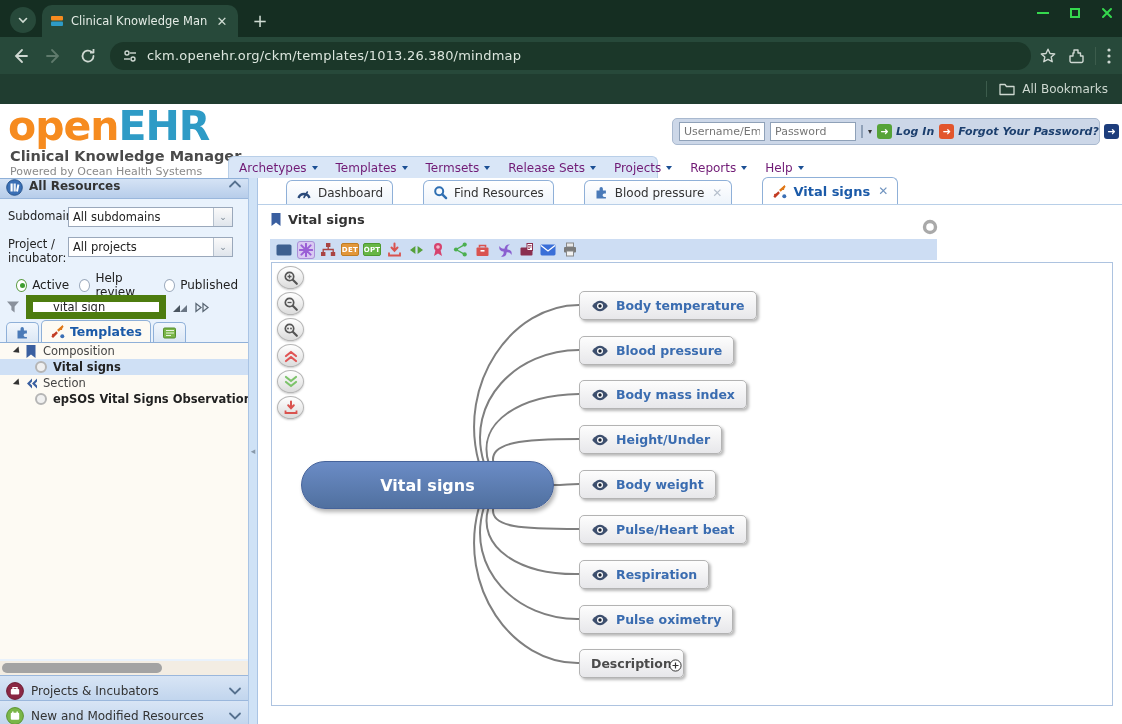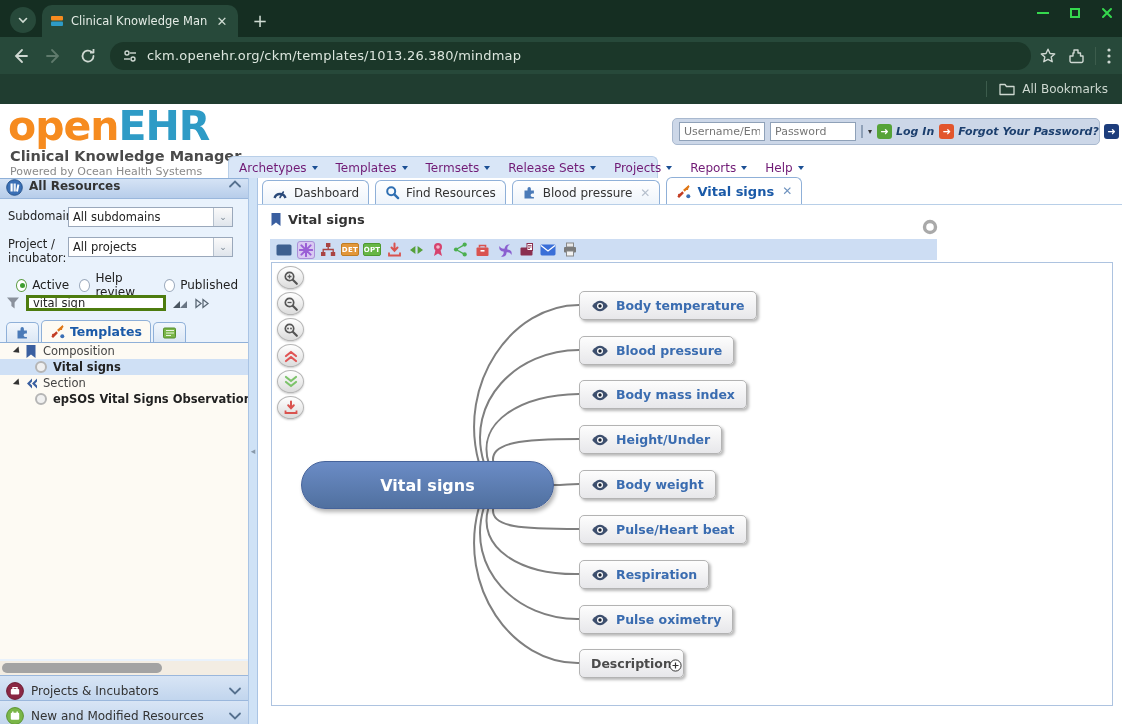--- a/index.html
+++ b/index.html
@@ -55,21 +55,21 @@
   .sbform { position:absolute; left:0; top:20px; width:248px; height:122px; }
   .frow { position:absolute; display:flex; align-items:center; }
   .flabel { font-size:11.5px; color:#222; }
   .selbox { width:165px; height:20px; background:#fff; border:1px solid #9aa8bb; display:flex; align-items:center; }
   .selbox .sv { flex:1; font-size:11.5px; color:#222; padding-left:4px; }
   .selbox .sb { width:19px; height:18px; background:linear-gradient(#fafafa,#dfe5ec); border-left:1px solid #b5c0cd; display:flex; align-items:center; justify-content:center; color:#7b8794; font-size:9px; }
   .radio { width:13px; height:13px; border-radius:50%; background:#fff; border:1px solid #9aa8bb; position:relative; }
   .radio.on { border-color:#5a9a40; }
   .radio.on::after { content:""; position:absolute; left:3px; top:3px; width:5px; height:5px; border-radius:50%; background:#3f9e2f; }
   .rlabel { font-size:12px; color:#222; margin:0 10px 0 5px; }
-  .filterinput { width:140px; height:16px; border:3px solid #4d7c0f; font-size:11.5px; padding:0 4px; font-family:inherit; color:#222; }
+  .filterinput { width:140px; height:24px; border:7px solid #4d7c0f; font-size:11.5px; padding:0 20px; font-family:inherit; color:#222; }
   .sbtabs { position:absolute; left:0; top:142px; width:248px; height:22px; display:flex; align-items:flex-end; padding-left:6px; gap:2px; border-bottom:1px solid #8fb0d8; }
   .sbtab { height:20px; border:1px solid #8fb0d8; border-bottom:none; border-radius:5px 5px 0 0; background:linear-gradient(#f2f7fd,#dbe7f5); display:flex; align-items:center; padding:0 8px; gap:5px; }
   .sbtab.active { background:#fdfaf3; height:22px; font-weight:bold; }
   .sbtab.active .lbl { color:#1b5aa8; font-size:12.5px; font-weight:bold; }
   .sbtree { position:absolute; left:0; top:164px; width:248px; height:316px; background:#fdfaf3; overflow:hidden; }
   .trow { position:relative; height:16px; display:flex; align-items:center; white-space:nowrap; font-size:11.5px; color:#444; }
   .trow.sel { background:#cfe0f5; }
   .trow .cart { width:0; height:0; border-top:4px solid transparent; border-bottom:4px solid transparent; border-left:5px solid #333; transform:rotate(45deg); margin-right:4px; }
   .trow .ticon { width:14px; height:14px; margin-right:5px; flex:none; }
   .trow .tl { overflow:hidden; }
@@ -78,21 +78,21 @@
   .sbhscroll .thumb { position:absolute; left:2px; top:2px; width:160px; height:10px; border-radius:5px; background:#a3a3a3; }
   .sbpanel { position:absolute; left:0; width:248px; height:30px; background:linear-gradient(#d8e5f5,#bdd2ec); border-top:1px solid #9ab7dc; display:flex; align-items:center; padding:0 6px; gap:7px; }
   .sbpanel .t { flex:1; font-size:12px; color:#333; }
   
   .splitter { position:absolute; left:248px; top:0; width:10px; height:546px; background:#cfe2f6; border-left:1px solid #aac4e4; border-right:1px solid #aac4e4; display:flex; align-items:center; justify-content:center; }
   .splitter .h { color:#8899aa; font-size:9px; }
 
   
   .main { position:absolute; left:258px; top:0; width:864px; height:546px; }
   .mtabs { position:absolute; left:0; top:0; width:864px; height:27px; display:flex; align-items:flex-end; padding-left:4px; gap:6px; border-bottom:1px solid #b8cfe8; }
-  .mtab { height:24px; border:1px solid #8fb0d8; border-bottom:none; border-radius:6px 6px 0 0; background:linear-gradient(#ffffff,#eef4fb); display:flex; align-items:center; padding:0 9px; gap:6px; font-size:12px; color:#333; white-space:nowrap; }
+  .mtab { height:24px; border:1px solid #8fb0d8; border-bottom:none; border-radius:6px 6px 0 0; background:linear-gradient(#ffffff,#eef4fb); display:flex; align-items:center; padding:0 9px; gap:6px; font-size:12px; color:#333; white-space:nowrap;margin-left:24px; }
   .mtab.active { height:27px; background:#fff; font-weight:bold; color:#1b5aa8; font-size:13px; position:relative; z-index:2; }
   .mtab .x { color:#b5bfcc; font-size:12px; margin-left:2px; }
   .mtab.active .x { color:#6f93bf; }
   .ptitle { position:absolute; left:12px; top:34px; display:flex; align-items:center; gap:6px; }
   .ptitle .t { font-size:13px; font-weight:bold; color:#333; }
   .graycircle { position:absolute; left:664px; top:41px; width:16px; height:16px; }
   .mtoolbar { position:absolute; left:12px; top:61px; width:667px; height:21px; background:#cdddf3; display:flex; align-items:center; padding-left:5px; gap:4px; }
   .tbi { width:18px; height:18px; display:flex; align-items:center; justify-content:center; }
   .tbi.selected { background:#d9c9f2; border:1px solid #a98fd8; border-radius:3px; }
   .detopt { width:19px; height:13px; border-radius:2px; color:#fff; font-size:7px; font-weight:bold; display:flex; align-items:center; justify-content:center; letter-spacing:.3px; }

